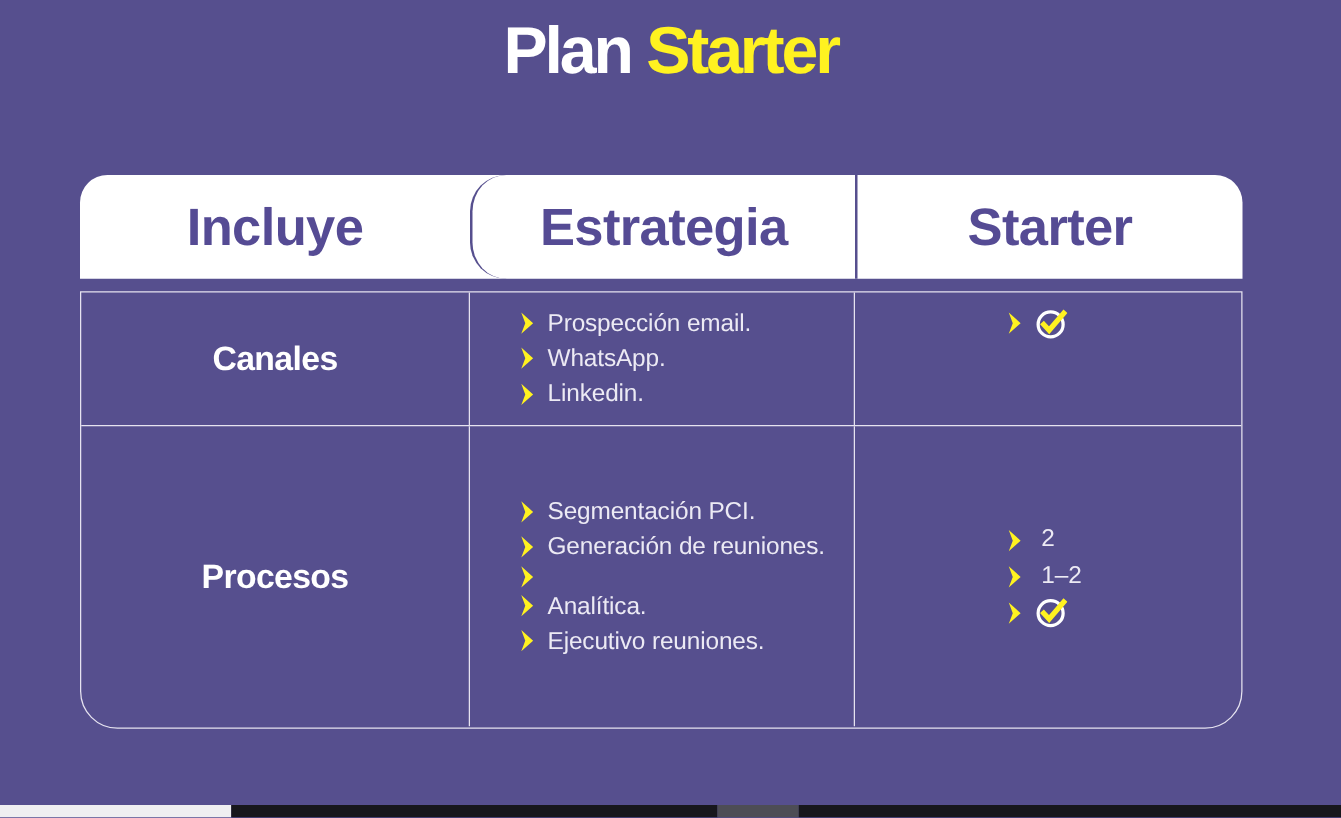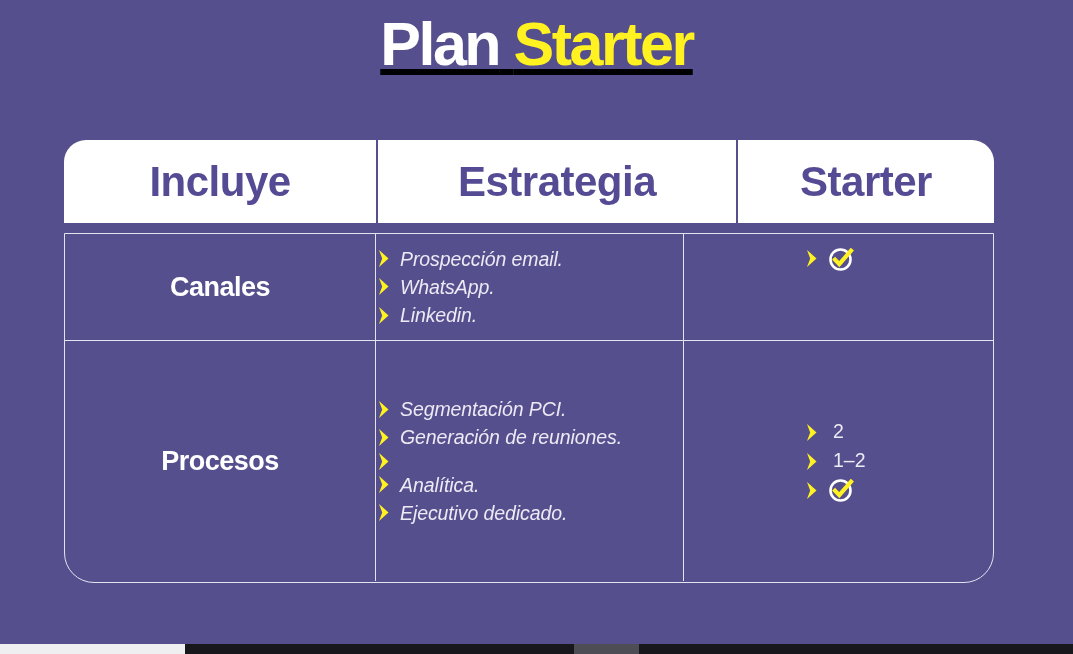--- a/index.html
+++ b/index.html
@@ -13,26 +13,25 @@
     position:relative;
     width:1073px; height:654px;
     background:#564f8e;
   }
 
   
   .title {
     position:absolute;
     left:0; right:0; top:14px;
     text-align:center;
-    font-size:61px;
+    font-size:53px;
     font-weight:bold;
     letter-spacing:-2.5px;
     line-height:1.0;
     white-space:nowrap;
-    text-decoration:underline;
   }
   .title .w { color:#ffffff; }
   .title .y { color:#fff220; }
 
   
   .table-head {
     position:absolute;
     left:64px; top:140px;
     width:930px; height:83px;
     background:#ffffff;
@@ -42,21 +41,21 @@
   .th {
     display:flex;
     align-items:center;
     justify-content:center;
     color:#554b94;
     font-size:42px;
     font-weight:bold;
     letter-spacing:-0.5px;
   }
   .th.c1 { width:312px; }
-  .th.c2 { width:360px; border-left:2px solid #564f8e; }
+  .th.c2 { width:308px; border-left:2px solid #564f8e;border-radius:29px; }
   .th.c3 { flex:1;      border-left:2px solid #564f8e; }
 
   
   .table-body {
     position:absolute;
     left:64px; top:233px;
     width:930px; height:350px;
     border:1.6px solid #e6e3f0;
     border-radius:0 0 30px 30px;
     background:transparent;
@@ -67,21 +66,21 @@
 
   .cell { position:relative; }
   .cell.c1 {
     width:310px;
     display:flex; align-items:center; justify-content:center;
   }
   .cell.c2 {
     width:308px;
     border-left:1.6px solid #e6e3f0;
     display:flex; align-items:center;
-    font-style:italic;
+    padding-left:38px;
   }
   .cell.c3 {
     flex:1;
     border-left:1.6px solid #e6e3f0;
     display:flex; align-items:flex-start;
     padding-left:120px;
     padding-top:10px;
   }
   .row.r2 .cell.c3 { align-items:center; padding-top:0; }
 
@@ -242,21 +241,21 @@
                 </svg>
             </span>
             <span>Analítica.</span>
           </li>
           <li>
             <span class="chev">
               <svg width="17" height="19" viewBox="0 0 17 19">
                   <path d="M3 1 L12.5 9.5 L3 18 L6.2 9.5 Z" fill="#fff220"></path>
                 </svg>
             </span>
-            <span>Ejecutivo dedicado.</span>
+            <span>Ejecutivo reuniones.</span>
           </li>
         </ul>
       </div>
       <div class="cell c3">
         <ul class="vals">
           <li>
             <span class="chev">
               <svg width="17" height="19" viewBox="0 0 17 19">
                   <path d="M3 1 L12.5 9.5 L3 18 L6.2 9.5 Z" fill="#fff220"></path>
                 </svg>

